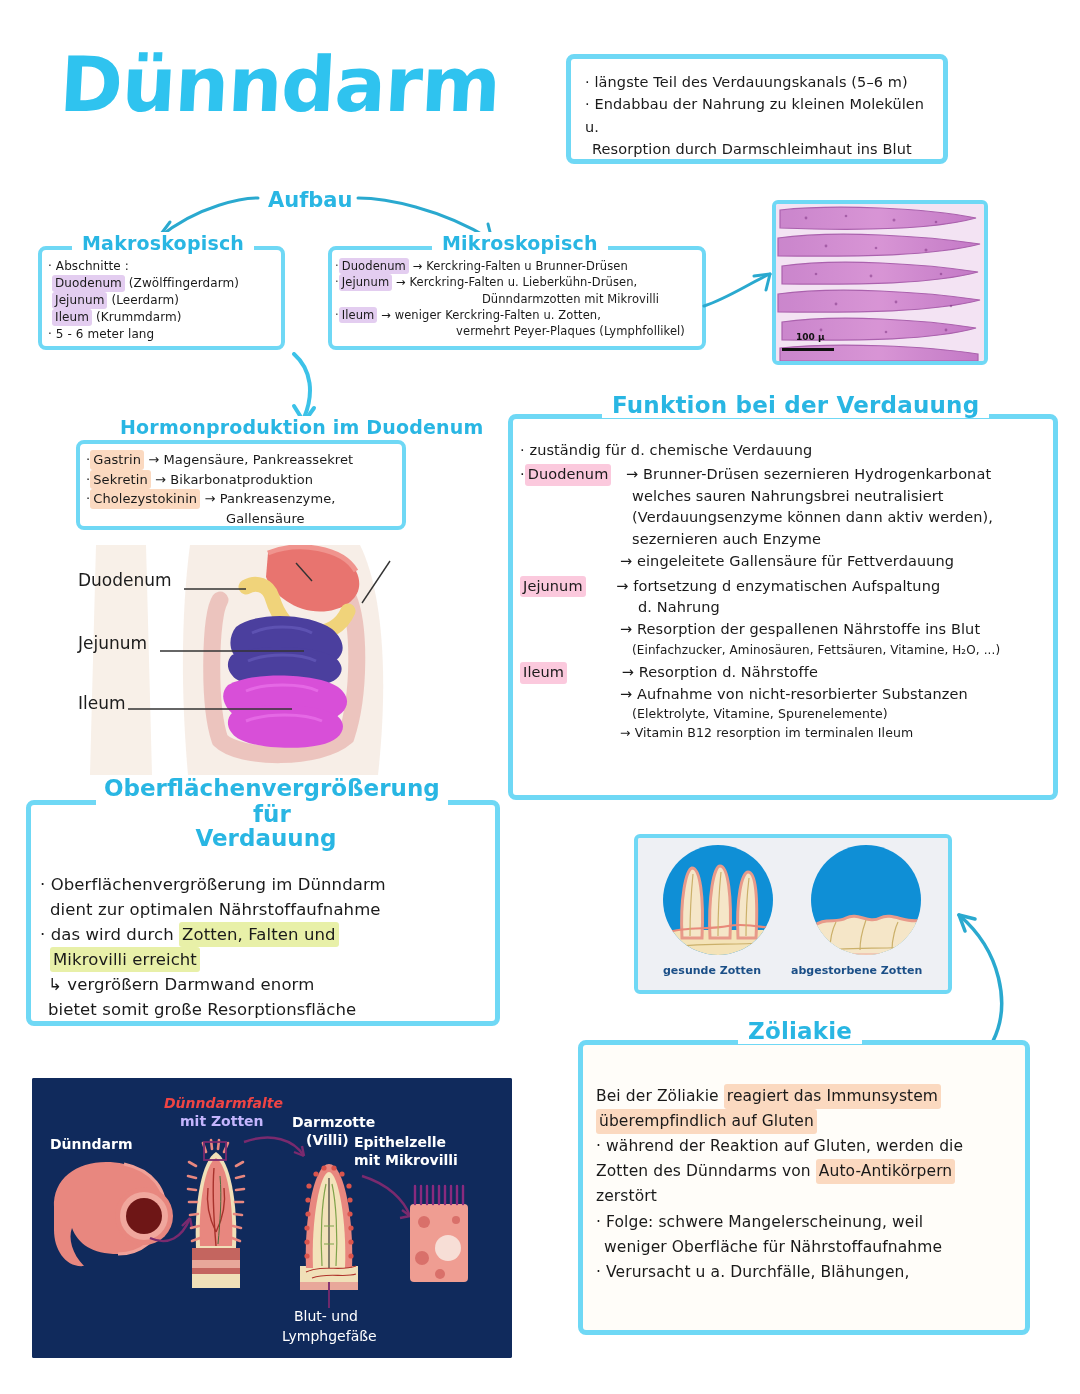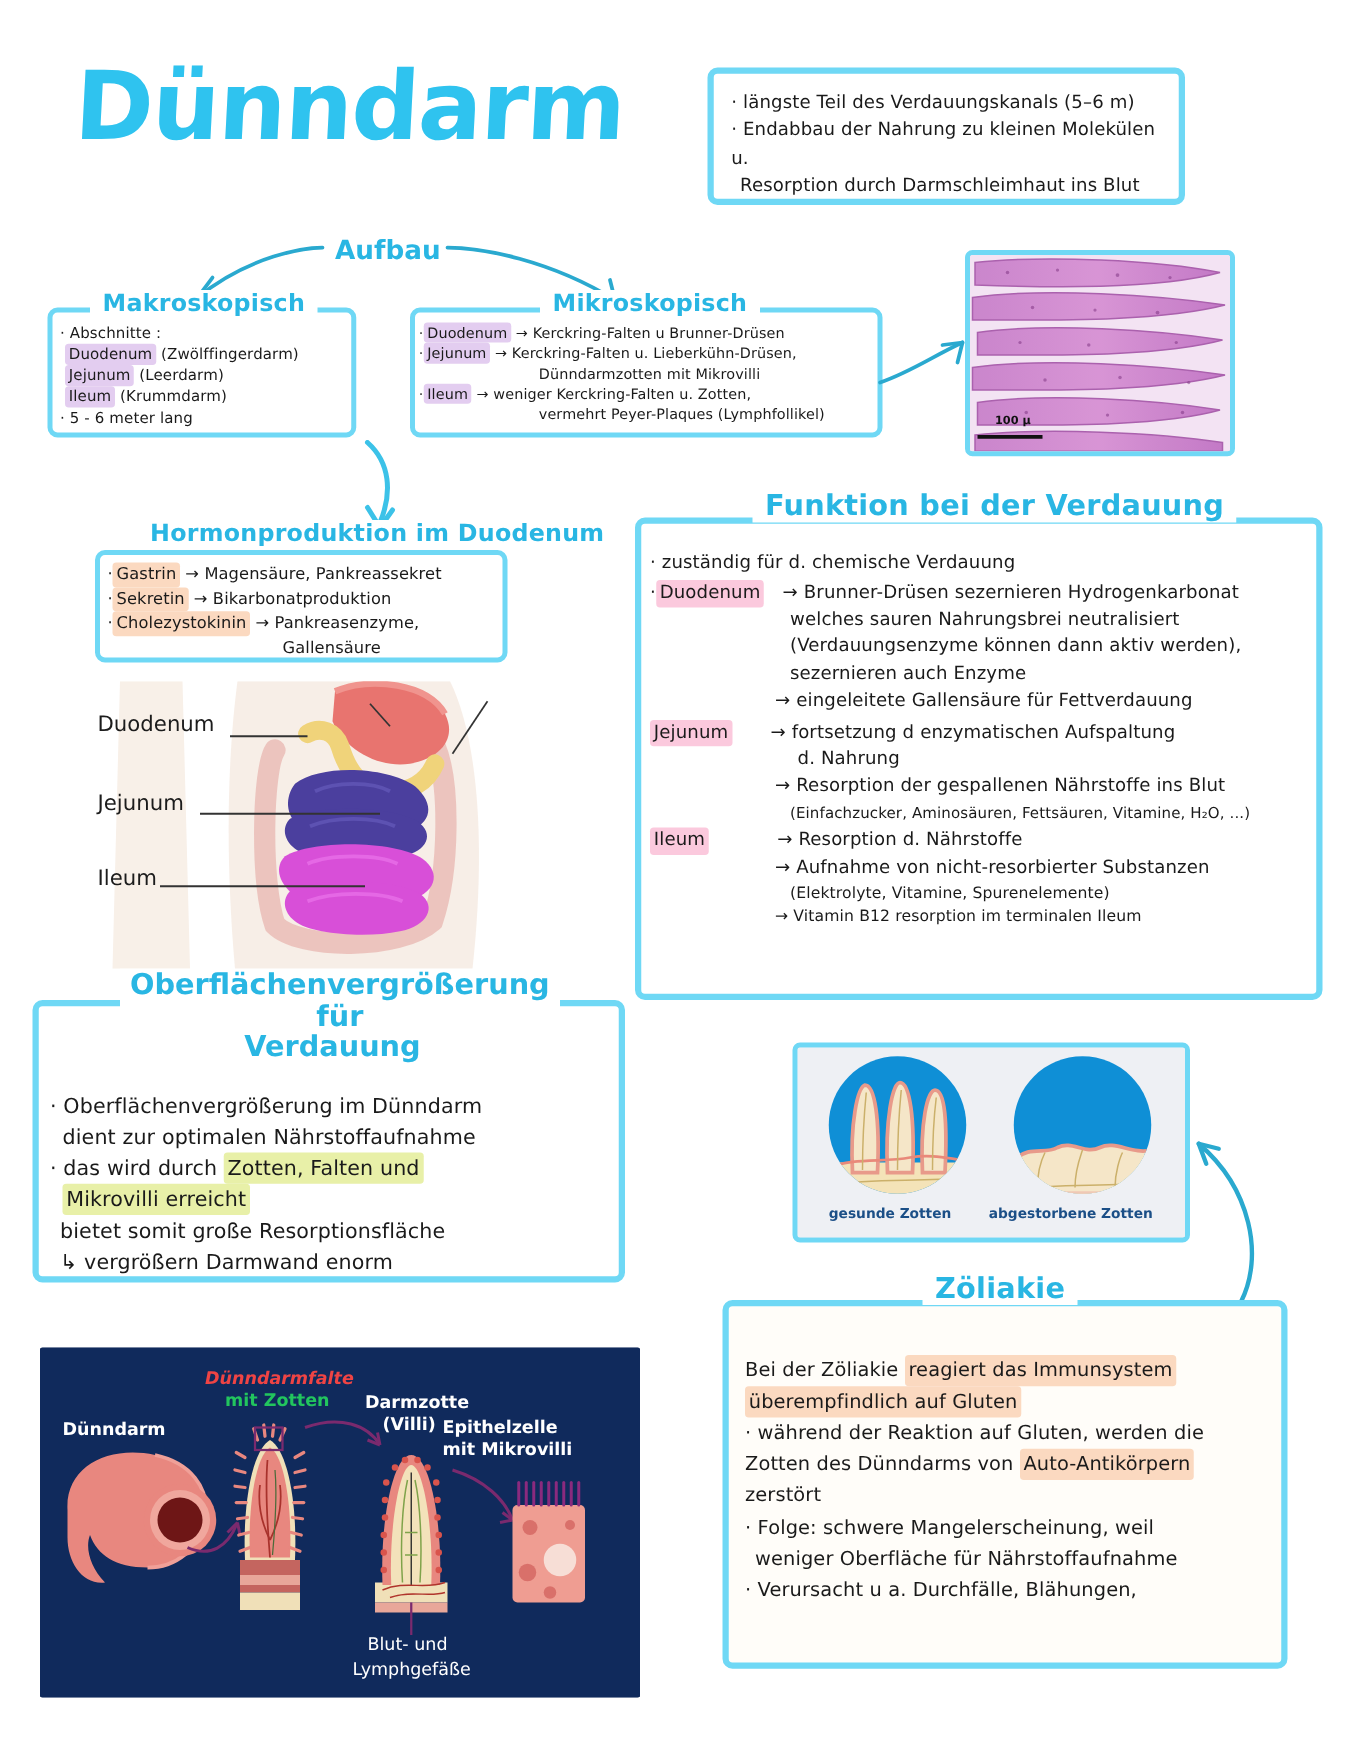--- a/index.html
+++ b/index.html
@@ -53,21 +53,21 @@
   .hand.sm { font-size: 12px; line-height: 1.42; }
   .hand.lg { font-size: 16.5px; line-height: 1.55; margin-top: 24px; }
   .hand.md { font-size: 14.5px; line-height: 1.5; }
 
   .hl-purple { background: #e3cdf0; border-radius: 3px; padding: 0 3px; }
   .hl-pink   { background: #fbc9dd; border-radius: 3px; padding: 0 3px; }
   .hl-peach  { background: #fbd9c0; border-radius: 3px; padding: 0 3px; }
   .hl-green  { background: #e8f0a8; border-radius: 3px; padding: 0 3px; }
 
   .row { display: block; white-space: nowrap; }
-  .indent3 { padding-left: 96px; }
+  .indent3 { padding-left: 96px; text-align: center; }
   .indent4 { padding-left: 112px; }
 
   .tag { display: inline-block; min-width: 0; }
 
   
   .imgframe { border: 4px solid #6fd8f5; border-radius: 6px; overflow: hidden; }
 
   svg { display: block; }
 
   .caption-blue { color: #1b4f87; font-size: 11px; font-weight: bold; }
@@ -282,22 +282,22 @@
 </div>
 <div class="abs hand lg" style="left:40px; top:848px; width:460px; line-height:1.52;">
   <div class="row">· Oberflächenvergrößerung im Dünndarm</div>
   <div class="row" style="padding-left:10px;">dient zur optimalen Nährstoffaufnahme</div>
   <div class="row">
     <span>· das wird durch </span><span class="hl-green tag">Zotten, Falten und</span>
   </div>
   <div class="row" style="padding-left:10px;">
     <span class="hl-green tag">Mikrovilli erreicht</span>
   </div>
+  <div class="row" style="padding-left:8px;">↳ vergrößern Darmwand enorm</div>
   <div class="row" style="padding-left:8px;">bietet somit große Resorptionsfläche</div>
-  <div class="row" style="padding-left:8px;">↳ vergrößern Darmwand enorm</div>
 </div>
 
 <div class="abs imgframe" style="left:634px; top:834px; width:318px; height:160px; background:#eef0f4;">
   <svg width="310" height="152" viewBox="0 0 310 152">
     <rect width="310" height="152" fill="#eef0f4"></rect>
 
     <clipPath id="c1">
         <circle cx="80" cy="62" r="55"></circle>
       </clipPath>
     <circle cx="80" cy="62" r="55" fill="#0f8fd6"></circle>
@@ -480,20 +480,20 @@
       <circle cx="38" cy="62" r="13" fill="#f7ded6"></circle>
       <circle cx="14" cy="36" r="6" fill="#d9706a"></circle>
       <circle cx="12" cy="72" r="7" fill="#d9706a"></circle>
       <circle cx="30" cy="88" r="5" fill="#d9706a"></circle>
       <circle cx="46" cy="34" r="4" fill="#d9706a"></circle>
     </g>
   </svg>
 
   <div class="abs" style="left:18px; top:58px; color:#fff; font-size:14px; font-weight:bold;">Dünndarm</div>
   <div class="abs" style="left:132px; top:17px; color:#ef4444; font-size:14px; font-weight:bold;font-style:italic;">Dünndarmfalte</div>
-  <div class="abs" style="left:148px; top:35px; color:#22c55e; font-size:14px; font-weight:bold;text-align:center;">mit Zotten</div>
+  <div class="abs" style="left:148px; top:35px; color:#c4b5fd; font-size:14px; font-weight:bold;text-align:center;">mit Zotten</div>
   <div class="abs" style="left:260px; top:36px; color:#fff; font-size:14px; font-weight:bold;">Darmzotte</div>
   <div class="abs" style="left:274px; top:54px; color:#fff; font-size:14px; font-weight:bold;">(Villi)</div>
   <div class="abs" style="left:322px; top:56px; color:#fff; font-size:14px; font-weight:bold;">Epithelzelle</div>
   <div class="abs" style="left:322px; top:74px; color:#fff; font-size:14px; font-weight:bold;">mit Mikrovilli</div>
   <div class="abs" style="left:262px; top:230px; color:#fff; font-size:14px;">Blut- und</div>
   <div class="abs" style="left:250px; top:250px; color:#fff; font-size:14px;">Lymphgefäße</div>
 </div>
 
 </body></html>

